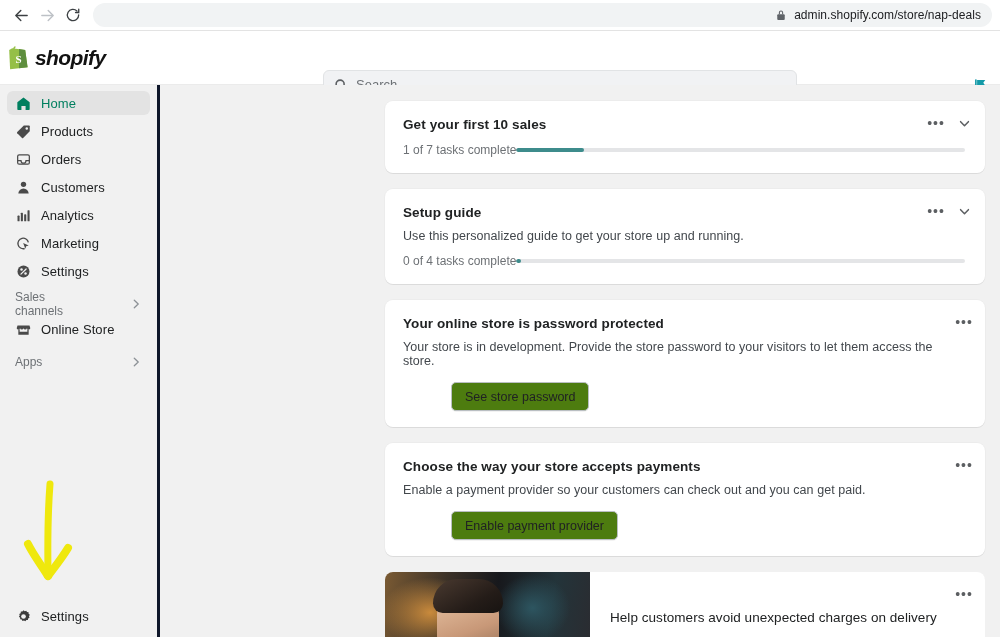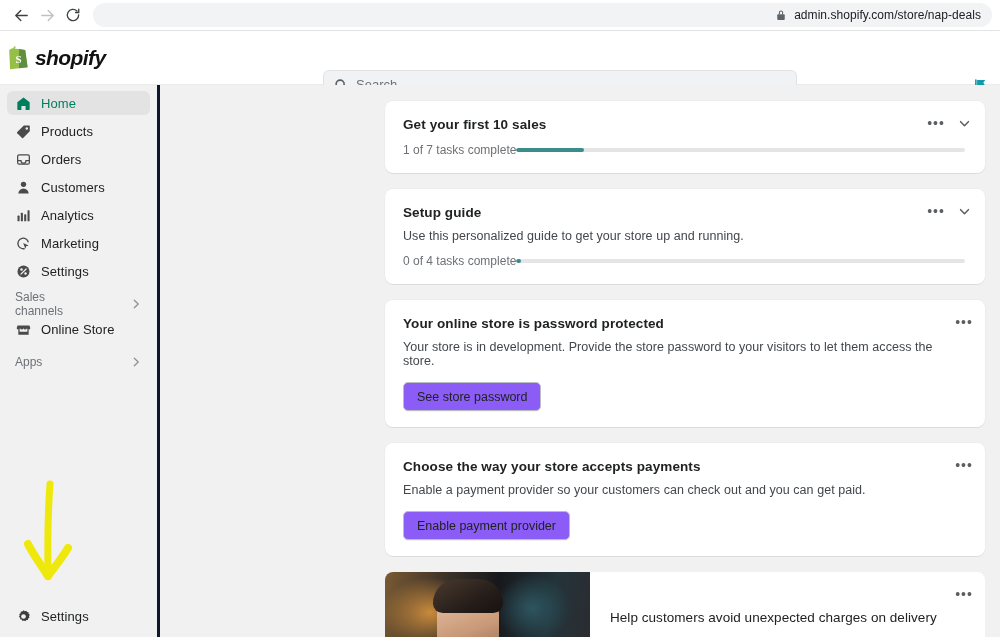--- a/index.html
+++ b/index.html
@@ -250,29 +250,30 @@
     background: #3d8c8c;
     border-radius: 2px;
   }
 
   .btn {
     display: inline-flex;
     align-items: center;
     justify-content: center;
     height: 29px;
     padding: 0 13px;
-    background: #8b5cf6;
+    background: #4d7c0f;
     border: 1px solid #babfc3;
     border-radius: 5px;
     box-shadow: 0 1px 0 rgba(0,0,0,0.05);
     font-size: 12.5px;
     color: #202223;
     margin-top: 14px;
     cursor: pointer;
     font-family: "Liberation Sans", sans-serif;
+    margin-left: 48px;
   }
 
   
   .media-card {
     background: #ffffff;
     border-radius: 8px;
     box-shadow: 0 1px 0 rgba(0,0,0,0.07);
     display: flex;
     align-items: stretch;
     overflow: hidden;

